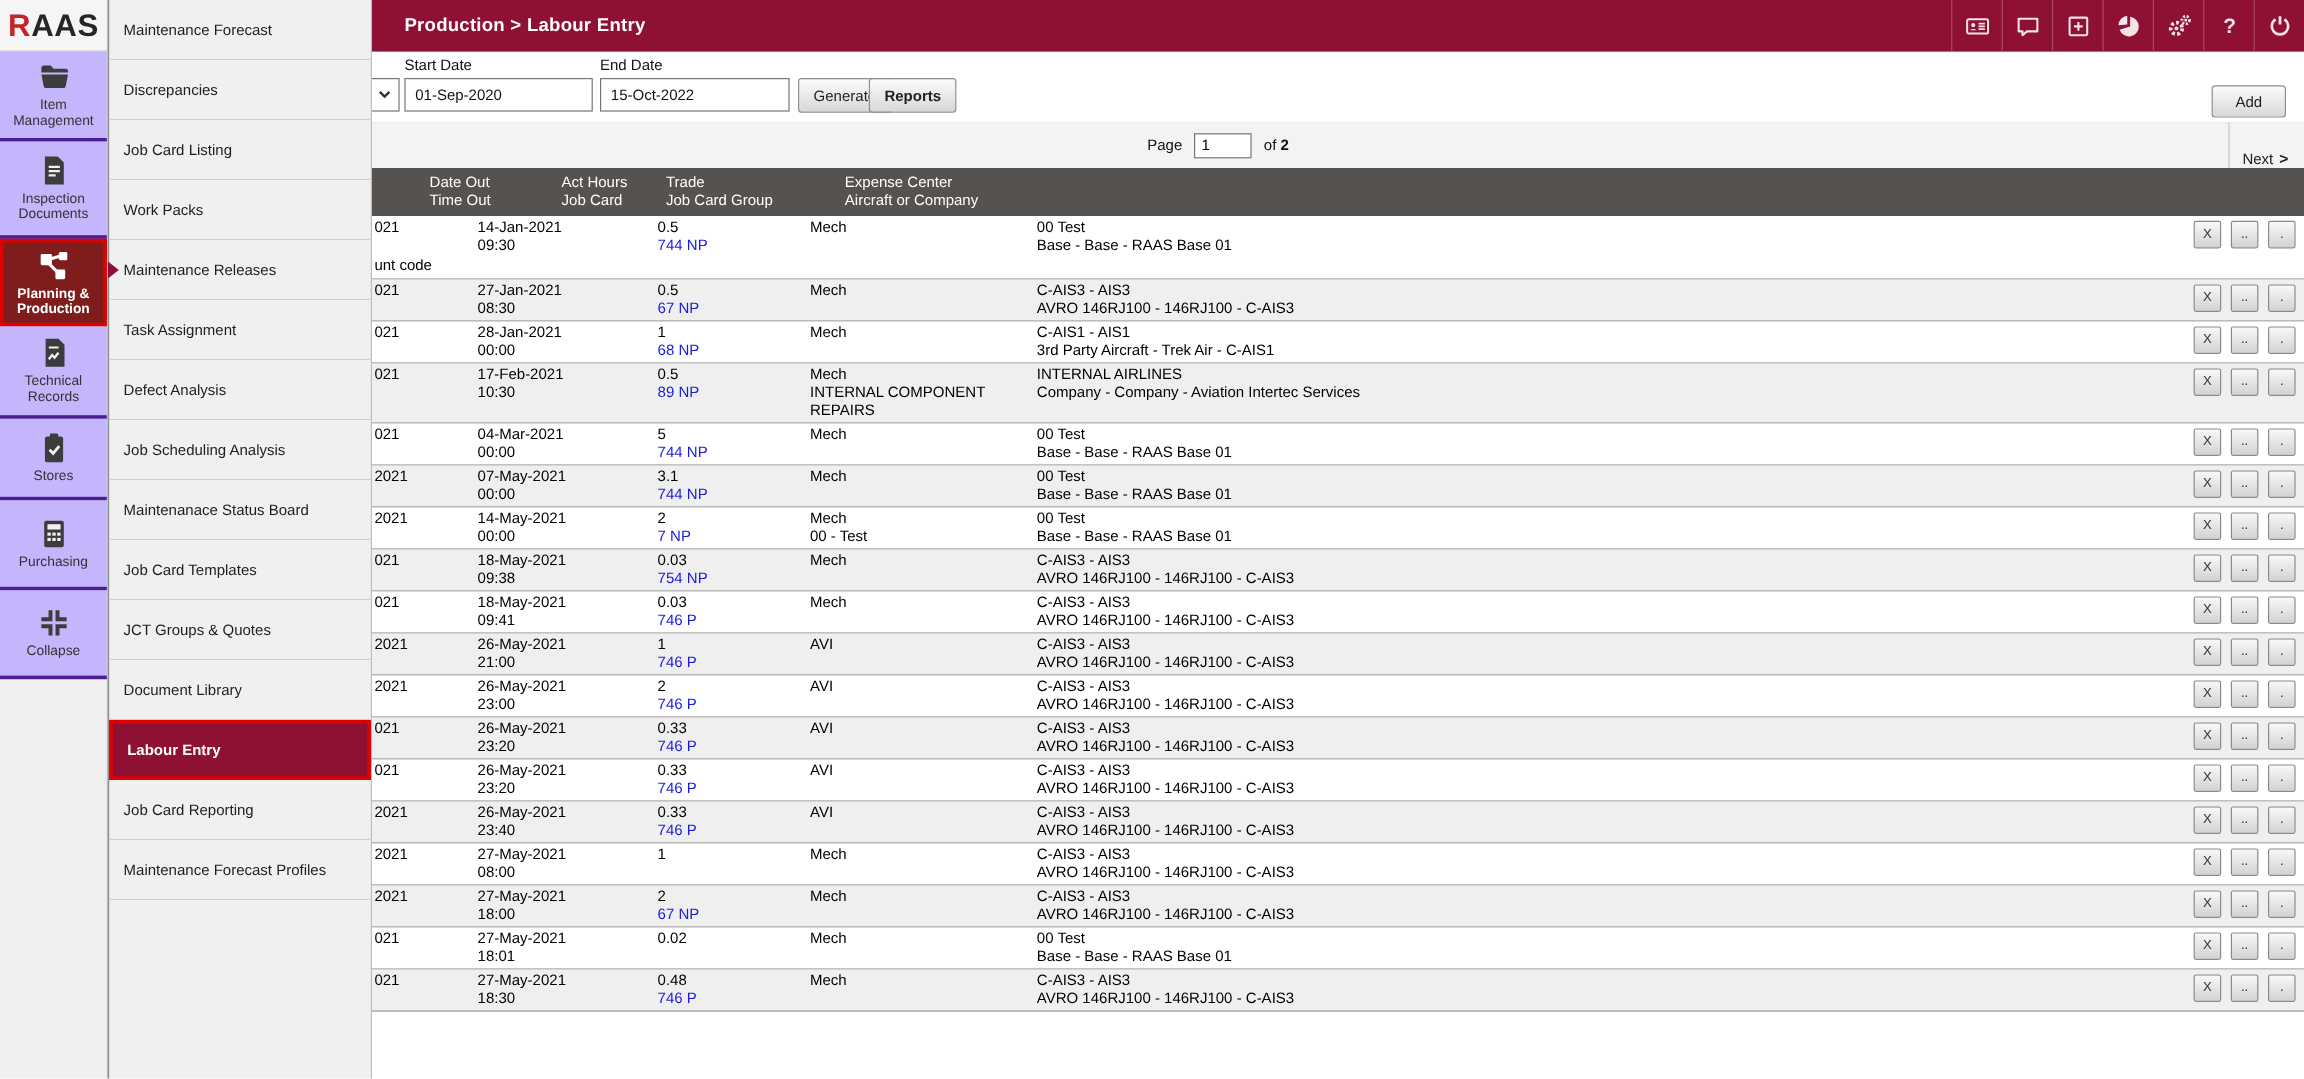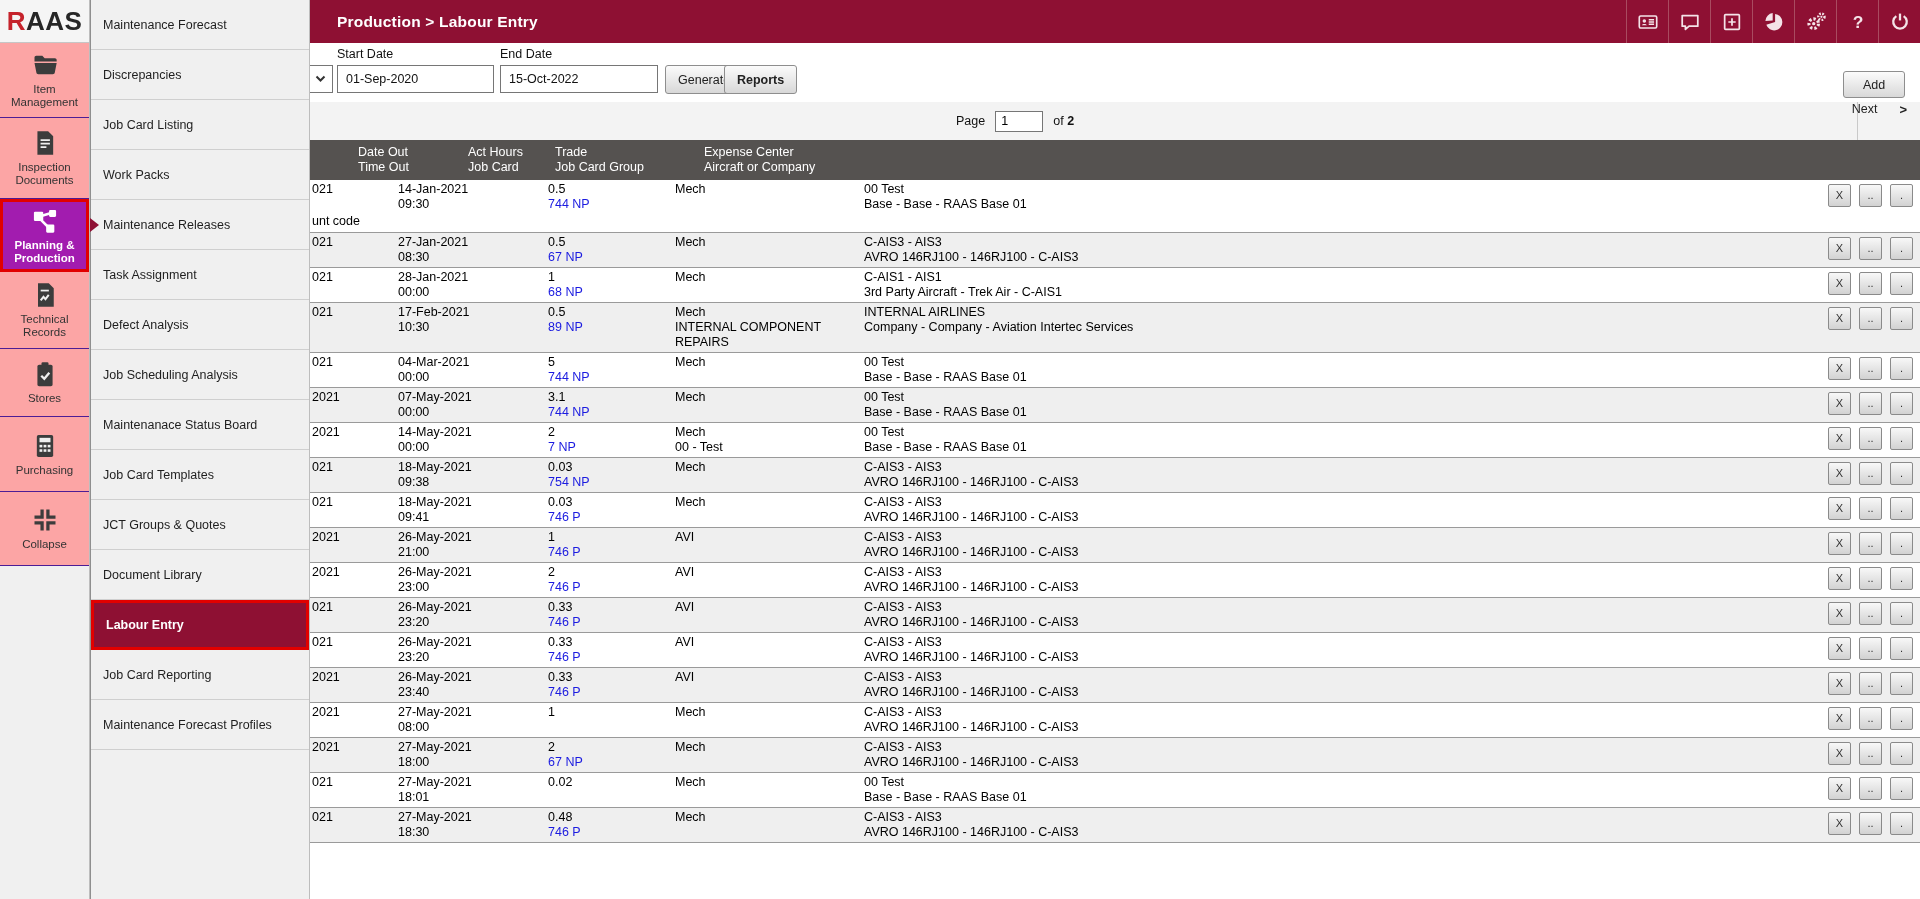--- a/index.html
+++ b/index.html
@@ -27,21 +27,21 @@
   .btn-generate{position:absolute;left:355px;top:22px;height:29px;padding:0 12px;}
   .btn-reports{position:absolute;left:414px;top:22px;height:29px;padding:0 12px;font-weight:bold;}
   .btn-add{position:absolute;left:1533px;top:28px;width:62px;height:27px;}
 
   
   .pagerrow{position:absolute;left:310px;top:102px;width:1610px;height:38px;background:#F3F3F3;z-index:4;}
   .pagergroup{position:absolute;left:646px;top:0;height:38px;display:flex;align-items:center;gap:10px;font-size:12.5px;color:#111;}
   .pageinput{width:48px;height:21px;box-sizing:border-box;border:1px solid #767676;font-family:inherit;font-size:12.5px;padding-left:5px;background:#fff;}
   .pager-of b{font-weight:bold;}
   .pagerdivider{position:absolute;left:1547px;top:0;width:1px;height:38px;background:#C9C9C9;}
-  .nextlink{position:absolute;right:13px;top:0;height:38px;display:flex;align-items:flex-start;gap:22px;
+  .nextlink{position:absolute;right:13px;top:0;height:38px;display:flex;align-items:flex-end;gap:5px;
     font-size:12.5px;color:#222;cursor:pointer;}
   .nextlink .chev{font-weight:bold;font-size:13px;}
 
   
   .thead{position:absolute;left:310px;top:140px;width:1610px;height:40px;background:#555250;z-index:4;}
   .hcol{position:absolute;top:5px;color:#fff;font-size:12.5px;line-height:15px;}
   .hc0{left:48px}.hc1{left:158px}.hc2{left:245px}.hc3{left:394px}
   .tbody{position:absolute;left:310px;top:180px;width:1610px;z-index:4;}
   .trow{position:relative;min-height:32px;border-bottom:1px solid #9A9A9A;background:#fff;}
   .trow.alt{background:#EFEFEF;}
@@ -53,26 +53,26 @@
   .acts{position:absolute;right:7px;top:4px;display:flex;gap:8px;}
   .rbtn{width:23px;height:23px;box-sizing:border-box;border:1px solid #8A8A8A;border-radius:2px;
     background:linear-gradient(#F8F8F8,#D2D2D2);font-family:inherit;font-size:11px;color:#333;cursor:pointer;padding:0;line-height:1;}
 
   
   .sidebar{position:absolute;left:0;top:0;width:90px;height:899px;background:#F0F0F0;border-right:1px solid #BDBDBD;z-index:30;box-sizing:border-box;}
   .logo{height:42px;border-bottom:1px solid #C6C6C6;display:flex;align-items:center;justify-content:center;
     font-weight:bold;font-size:26px;letter-spacing:.5px;background:#F5F5F5;}
   .logo .r{color:#C5232B;}
   .logo .rest{color:#262626;}
-  .side-item{box-sizing:border-box;border-bottom:1px solid #4c1d95;display:flex;flex-direction:column;
-    align-items:center;justify-content:center;color:#3C3C3C;cursor:pointer;background:#fca5a5;}
+  .side-item{box-sizing:border-box;border-bottom:3px solid #4c1d95;display:flex;flex-direction:column;
+    align-items:center;justify-content:center;color:#3C3C3C;cursor:pointer;background:#c4b5fd;}
   .side-item .sicon{width:28px;height:28px;flex:none;}
   .side-item .slabel{margin-top:4px;font-size:11.5px;line-height:13px;text-align:center;color:#333;max-width:84px;}
   .si0{height:75px}.si1{height:81px}.si2{height:73px}.si3{height:77px}.si4{height:68px}.si5{height:75px}.si6{height:74px}
-  .side-item.active{background:#a21caf;border:3px solid #E10000;color:#fff;}
+  .side-item.active{background:#7f1d1d;border:3px solid #E10000;color:#fff;}
   .side-item.active .slabel{color:#fff;font-weight:bold;}
 
   
   .flyout{position:absolute;left:90px;top:0;width:220px;height:899px;background:#F0F0F0;z-index:20;
     border-left:1px solid #8F8F8F;border-right:1px solid #BDBDBD;box-sizing:border-box;}
   .fly-item{position:relative;box-sizing:border-box;height:50px;border-bottom:1px solid #CFCFCF;
     display:flex;align-items:center;padding-left:12px;font-size:12.5px;color:#1E1E1E;cursor:pointer;}
   .fly-item.active{background:#8E1033;border:3px solid #E10000;color:#fff;font-weight:bold;}
   .flyarrow{position:absolute;left:-1px;top:50%;margin-top:-7px;width:0;height:0;
     border-top:7px solid transparent;border-bottom:7px solid transparent;border-left:9px solid #8E1033;}

